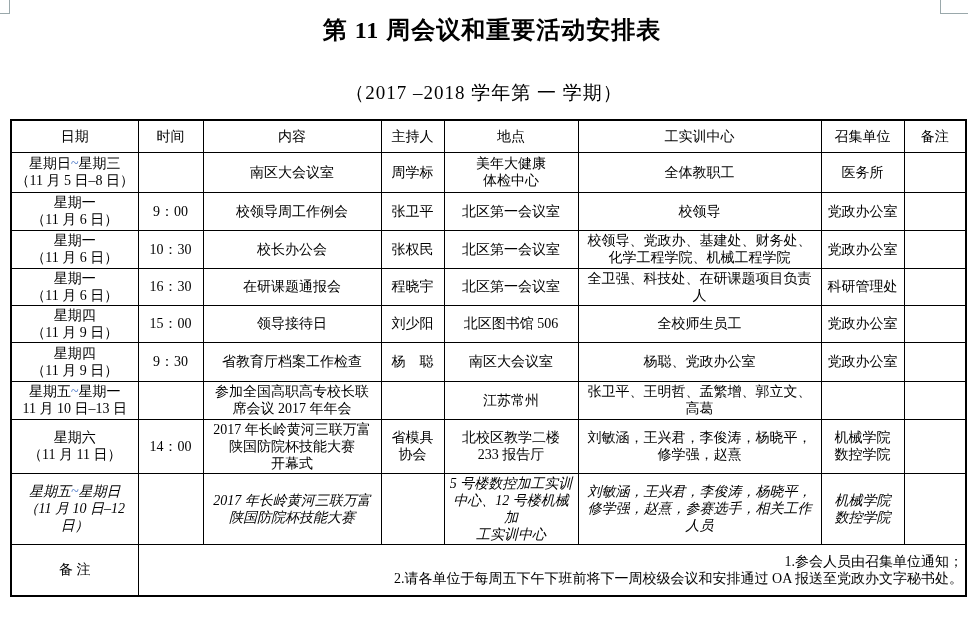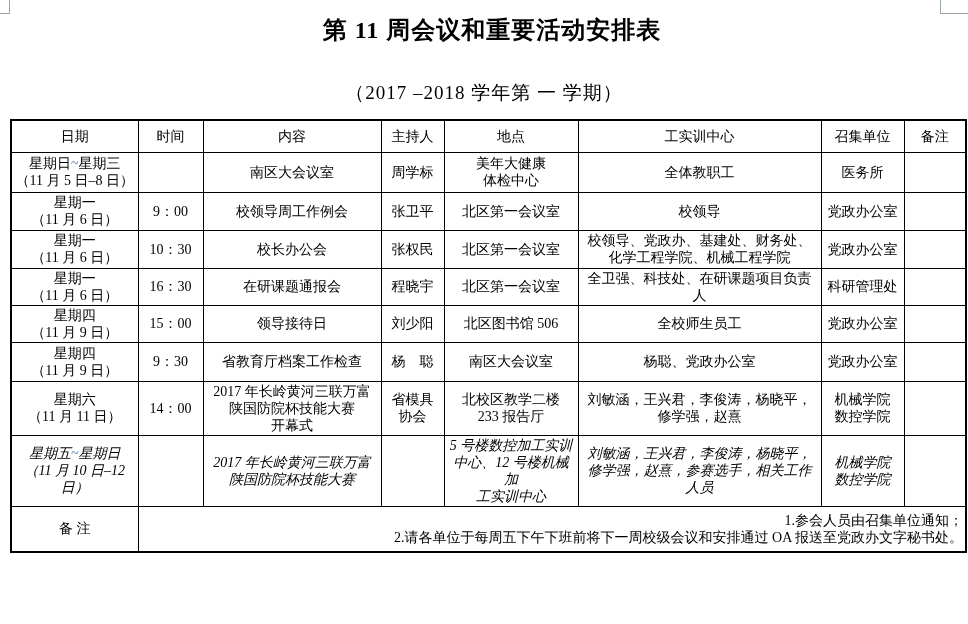--- a/index.html
+++ b/index.html
@@ -19,21 +19,21 @@
   table.schedule{
     border-collapse:collapse;table-layout:fixed;width:955px;margin-left:10px;
     border:2px solid #000;
   }
   table.schedule th, table.schedule td{
     border:1px solid #000;text-align:center;vertical-align:middle;
     font-size:14px;line-height:17px;font-weight:normal;padding:1px 2px;
     overflow:hidden;
   }
   table.schedule thead tr{height:32px;padding-left:32px;}
-  .remark-row{height:46px;padding-left:12px;}
+  .remark-row{height:52px;padding-left:12px;}
   .remark-content div{text-align:right;}
   .tilde{color:#4472C4;}
 </style>
 </head>
 <body>
 
 <div class="corner-mark left"></div>
 <div class="corner-mark right"></div>
 
 <h1 class="page-title">第 11 周会议和重要活动安排表</h1>
@@ -116,20 +116,30 @@
       <tr style="height: 39px;">
         <td>星期四<br>（11 月 9 日）</td>
         <td>9：30</td>
         <td>省教育厅档案工作检查</td>
         <td>杨　聪</td>
         <td>南区大会议室</td>
         <td>杨聪、党政办公室</td>
         <td>党政办公室</td>
         <td></td>
       </tr>
+      <tr style="height: 38px;">
+        <td>星期五<span class="tilde">~</span>星期一<br>11 月 10 日–13 日</td>
+        <td></td>
+        <td>参加全国高职高专校长联<br>席会议 2017 年年会</td>
+        <td></td>
+        <td>江苏常州</td>
+        <td>张卫平、王明哲、孟繁增、郭立文、<br>高葛</td>
+        <td></td>
+        <td></td>
+      </tr>
       <tr style="height: 48px;">
         <td>星期六<br>（11 月 11 日）</td>
         <td>14：00</td>
         <td>2017 年长岭黄河三联万富<br>陕国防院杯技能大赛<br>开幕式</td>
         <td>省模具<br>协会</td>
         <td>北校区教学二楼<br>233 报告厅</td>
         <td>刘敏涵，王兴君，李俊涛，杨晓平，<br>修学强，赵熹</td>
         <td>机械学院<br>数控学院</td>
         <td></td>
       </tr>

